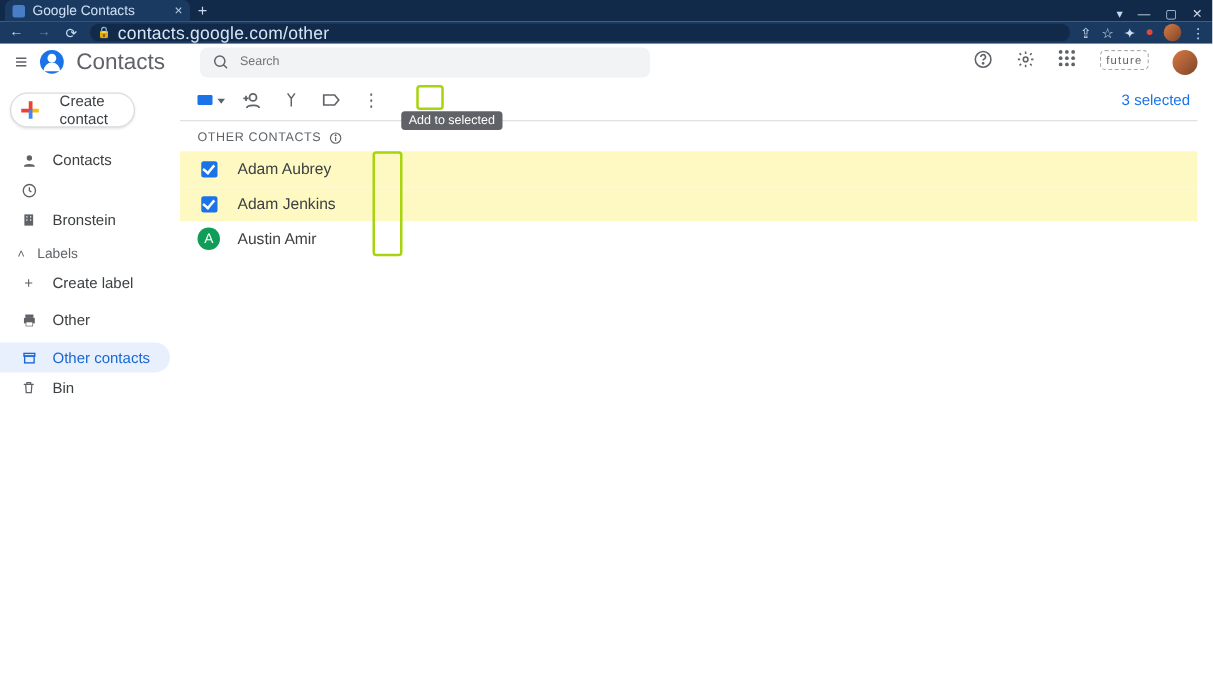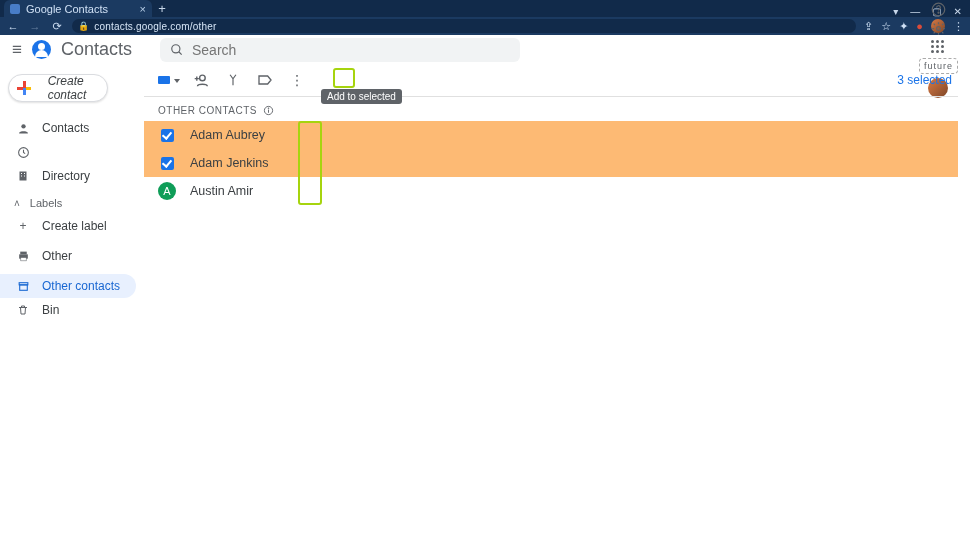--- a/index.html
+++ b/index.html
@@ -9,44 +9,44 @@
   .tab { height: 17px; width: 148px; background:#1b3a61; border-radius:6px 6px 0 0; margin-left:4px; display:flex; align-items:center; padding:0 6px; gap:6px; color:#cfe0f5; font-size:11px; }
   .tab .fav { width:10px; height:10px; border-radius:2px; background:#487dc8; }
   .tab-close { margin-left:auto; font-size:11px; color:#b8cfe8;}
   .new-tab { width:20px; height:17px; display:flex; align-items:center; justify-content:center; color:#c8d7ea; font-size:13px; }
   .title-spacer { flex:1; }
   .win-btns { display:flex; gap:12px; padding:0 8px; color:#c8d7ea; font-size:10px; align-items:center; }
   .addr-bar { height: 18px; background:#1b3a61; display:flex; align-items:center; padding:0 6px; gap:8px; color:#cfe0f5; font-size:11px; }
   .addr-icon { width:14px; text-align:center; }
   .omnibox { flex:1; height:14px; background:#112a4a; border-radius:7px; display:flex; align-items:center; padding:0 6px; gap:5px; }
   .omnibox .lock { font-size:9px; color:#a9c3e3; }
-  .url { color:#d6e5f6; font-size:10px; letter-spacing:0.2px; }
+  .url { color:#d6e5f6; font-size:14px; letter-spacing:0.2px; }
   .ext-icons { display:flex; gap:8px; align-items:center; }
   .ext-icons span { font-size:11px; }
   .avatar-s { width:14px; height:14px; border-radius:50%; background:linear-gradient(135deg,#d97b45,#7d4527); }
   
   .app-header { height: 29px; background:#fff; display:flex; align-items:center; padding:0 12px; gap:10px; border-bottom:0; }
   .hamburger { font-size:17px; color:#5f6368; }
   .app-logo { width:19px; height:19px; border-radius:50%; background:#1a73e8; position:relative; }
   .app-logo::after { content:""; position:absolute; width:7px; height:7px; border-radius:50%; background:#fff; top:3px; left:6px; }
   .app-logo::before { content:""; position:absolute; width:13px; height:7px; border-radius:7px 7px 0 0; background:#fff; top:10px; left:3px; }
   .app-name { font-size:18px; color:#5f6368; font-weight:400;}
   .search-wrap { margin-left:18px; flex:0 0 360px; height:24px; background:#f1f3f4; border-radius:6px; display:flex; align-items:center; padding:0 10px; gap:8px; }
   .search-icn { color:#5f6368; font-size:13px; }
-  .search-input { border:none; background:transparent; outline:none; font-size:14px; color:#1d4ed8; width:100%; }
-  .header-right { margin-left:auto; display:flex; align-items:center; gap:4px; color:#5f6368;flex-direction:column; }
+  .search-input { border:none; background:transparent; outline:none; font-size:10px; color:#1d4ed8; width:100%; }
+  .header-right { margin-left:auto; display:flex; align-items:flex-start; gap:19px; color:#5f6368; }
   .header-right .icn { font-size:14px; }
   .apps-grid { width:14px; height:14px; display:grid; grid-template-columns:repeat(3,3px); grid-template-rows:repeat(3,3px); gap:2px; }
   .apps-grid i { background:#5f6368; border-radius:50%; }
   .future-chip { font-size:9px; letter-spacing:1px; color:#5f6368; border:1px dashed #aaa; padding:2px 4px; border-radius:4px; }
   .avatar-l { width:20px; height:20px; border-radius:50%; background:linear-gradient(135deg,#d97b45,#7d4527); }
   
   .main { display:flex; height:calc(546px - 17px - 18px - 29px); }
   .sidebar { width:144px; padding-top:10px; display:flex; flex-direction:column; }
-  .create-btn { margin:0 0 14px 8px; width:100px; height:28px; border:1px solid #dadce0; border-radius:18px; background:#fff; display:flex; align-items:center; gap:20px; padding-left:8px; box-shadow:0 1px 2px rgba(0,0,0,0.12); font-size:12px; color:#3c4043;font-style:italic; }
+  .create-btn { margin:0 0 14px 8px; width:100px; height:28px; border:1px solid #dadce0; border-radius:18px; background:#fff; display:flex; align-items:center; gap:20px; padding-left:8px; box-shadow:0 1px 2px rgba(0,0,0,0.12); font-size:12px; color:#3c4043; }
   .plus-ico { width:14px; height:14px; position:relative; }
   .plus-ico::before, .plus-ico::after { content:""; position:absolute; background:#34a853; }
   .plus-ico::before { width:14px; height:3px; top:5.5px; left:0; background:linear-gradient(90deg,#ea4335 0 50%, #fbbc04 50% 100%); }
   .plus-ico::after { width:3px; height:14px; left:5.5px; top:0; background:linear-gradient(180deg,#ea4335 0 50%, #4285f4 50% 100%); }
   .nav-item { height:24px; display:flex; align-items:center; gap:12px; padding-left:16px; font-size:12px; color:#3c4043; border-radius:0 14px 14px 0; margin-right:8px; }
   .nav-item .ico { width:14px; color:#5f6368; font-size:12px; display:flex; justify-content:center; }
   .nav-item .badge { margin-left:auto; padding-right:10px; font-size:11px; color:#5f6368; }
   .nav-item.active { background:#e8f0fe; color:#1967d2; }
   .nav-item.active .ico { color:#1967d2; }
   .nav-section { height:22px; display:flex; align-items:center; gap:10px; padding-left:14px; font-size:11px; color:#5f6368; margin-top:4px; }
@@ -59,21 +59,21 @@
   .sel-box { width:12px; height:8px; background:#1a73e8; border-radius:1px; }
   .tri-down { width:0; height:0; border-left:3px solid transparent; border-right:3px solid transparent; border-top:4px solid #5f6368; margin-top:1px; }
   .act-btn { width:22px; height:22px; display:flex; align-items:center; justify-content:center; color:#5f6368; border-radius:4px; }
   .hl-box { position:absolute; border:2px solid #a6d40e; border-radius:3px; pointer-events:none; }
   .hl-add { left:189px; top:4px; width:22px; height:20px; }
   .tooltip { position:absolute; left:177px; top:25px; background:#5f6368; color:#fff; font-size:10px; padding:2px 6px; border-radius:3px; white-space:nowrap; }
   .sel-count { margin-left:auto; color:#1a73e8; font-size:12px; padding-right:6px; }
   .list-header { height:18px; display:flex; align-items:center; padding-left:14px; gap:6px; font-size:10px; letter-spacing:0.5px; color:#5f6368; text-transform:uppercase; margin-top:4px;}
   .contact-list { position:relative; margin-top:2px; }
   .contact-row { height:28px; display:flex; align-items:center; padding-left:14px; gap:14px; font-size:12.5px; color:#3c4043; }
-  .contact-row.sel { background:#fdba74; }
+  .contact-row.sel { background:#fef9c3; }
   .row-check { width:18px; display:flex; justify-content:center; }
   .chk { width:13px; height:13px; border-radius:2px; background:#1a73e8; position:relative; }
   .chk::after { content:""; position:absolute; left:3px; top:1px; width:4px; height:7px; border:solid #fff; border-width:0 2px 2px 0; transform:rotate(40deg); }
   .row-avatar { width:18px; display:flex; justify-content:center; }
   .av { width:18px; height:18px; border-radius:50%; background:#0f9d58; color:#fff; font-size:11px; display:flex; align-items:center; justify-content:center; }
   .hl-checks { left:154px; top:0; width:24px; height:84px; }
   
   svg { display:block; }
 </style>
 </head>
@@ -183,21 +183,21 @@
     <div class="nav-item">
       <span class="ico">
           <svg width="12" height="12" viewBox="0 0 24 24" fill="#5f6368">
             <rect x="5" y="3" width="14" height="18"></rect>
             <rect x="8" y="6" width="2" height="2" fill="#fff"></rect>
             <rect x="14" y="6" width="2" height="2" fill="#fff"></rect>
             <rect x="8" y="11" width="2" height="2" fill="#fff"></rect>
             <rect x="14" y="11" width="2" height="2" fill="#fff"></rect>
           </svg>
         </span>
-      <span>Directory</span>
+      <span>Bronstein</span>
     </div>
 
     <div class="nav-section">
       <span class="chev">˄</span>
       <span>Labels</span>
     </div>
     <div class="nav-item">
       <span class="ico">+</span>
       <span>Create label</span>
     </div>

